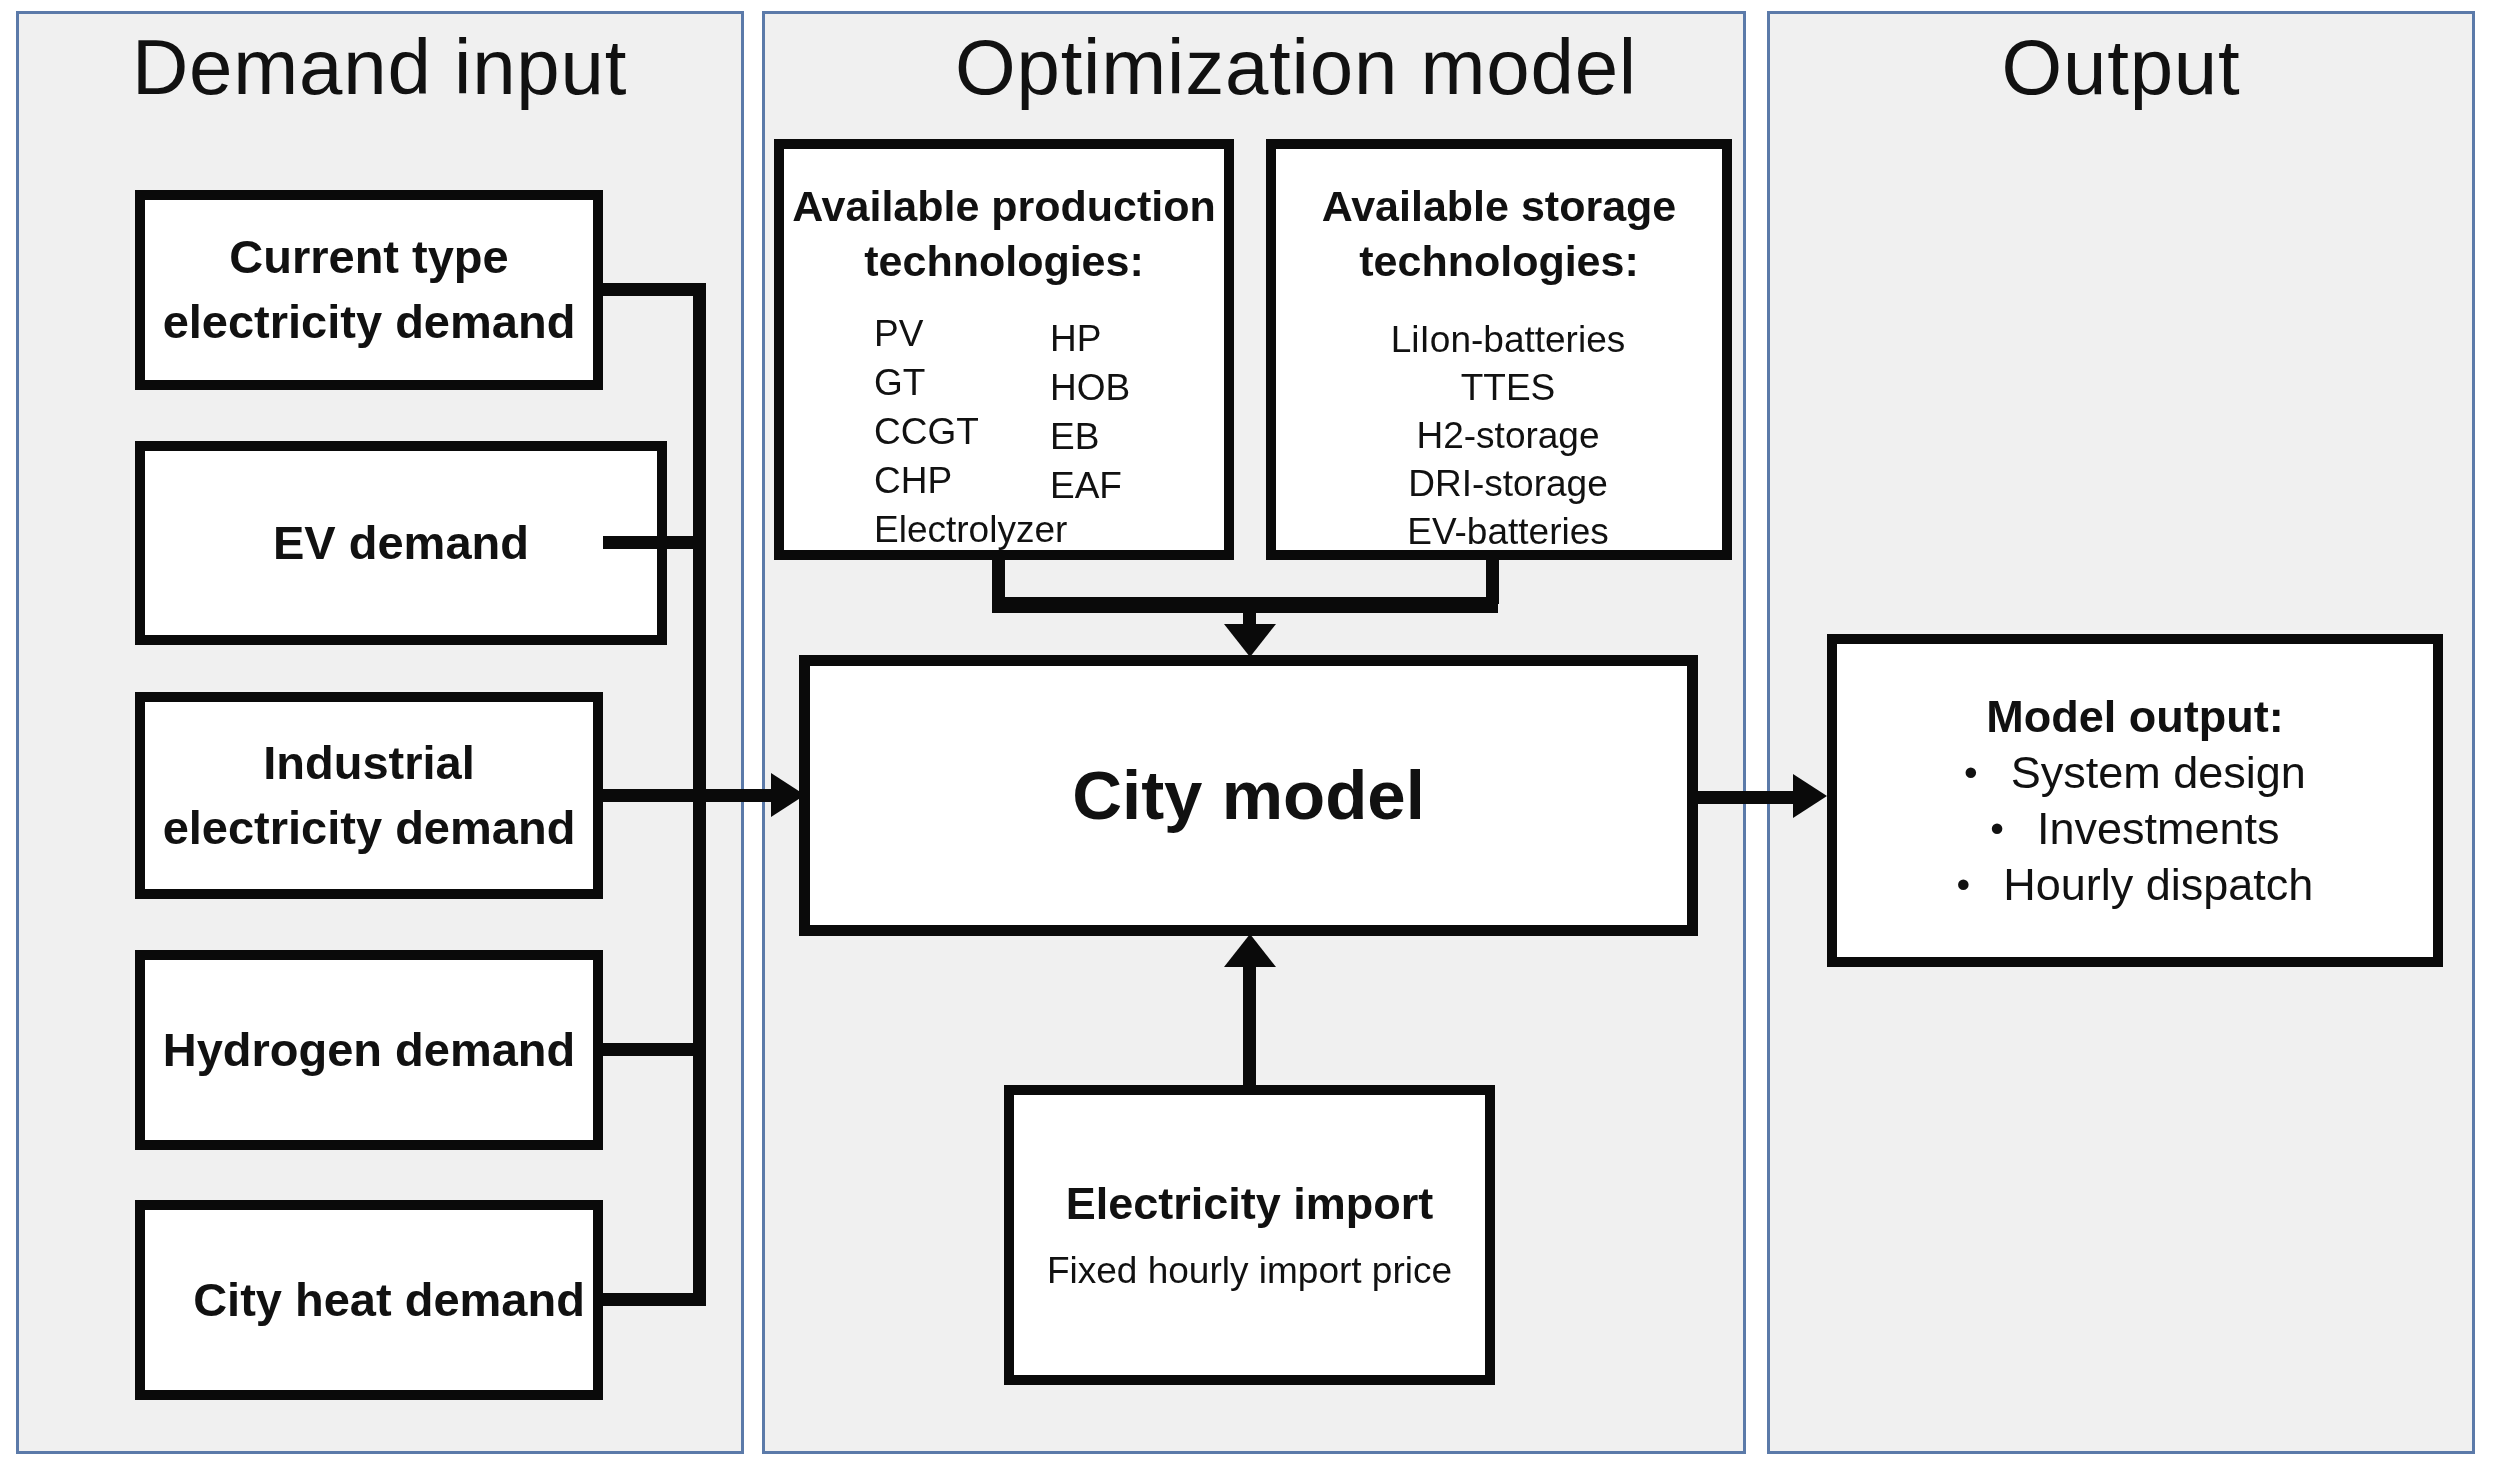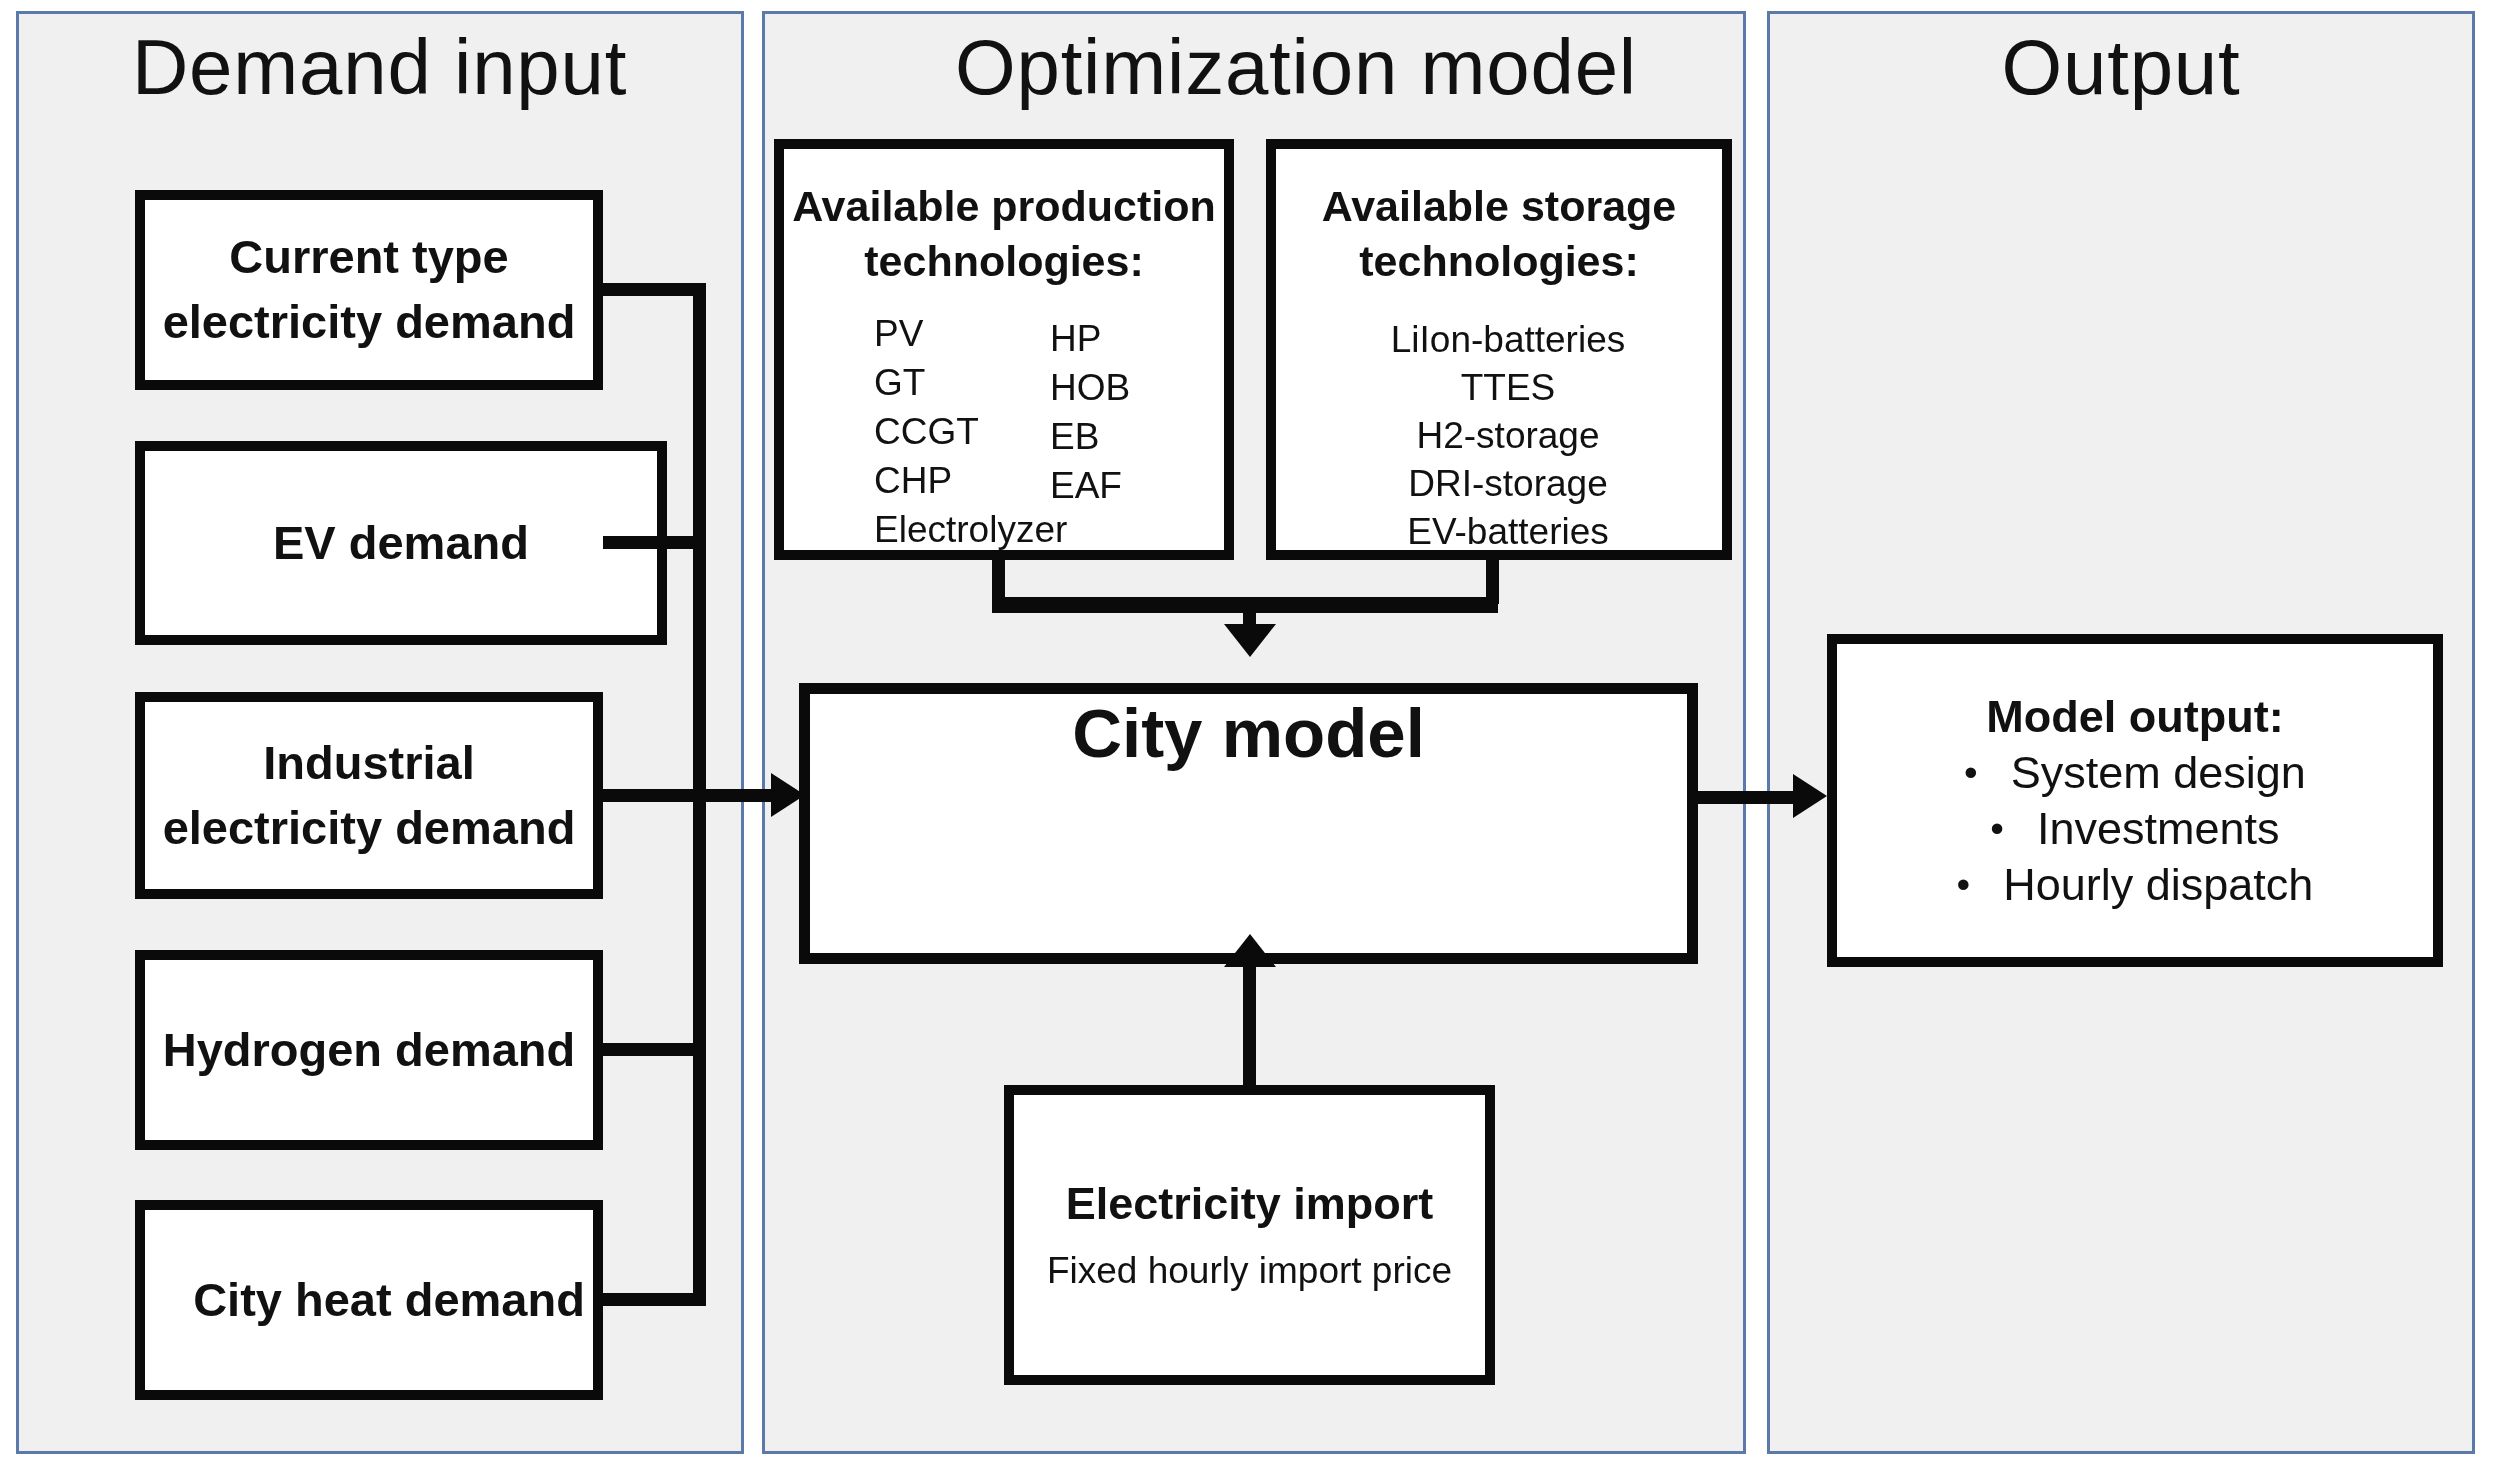--- a/index.html
+++ b/index.html
@@ -25,23 +25,23 @@
 
   .techbox{position:absolute;background:var(--box-fill);border:10px solid var(--line);}
   .tech-heading{position:absolute;top:30px;left:0;width:100%;text-align:center;
     font-size:43px;font-weight:bold;line-height:1.27;}
   .tech-heading span{display:block;white-space:nowrap;}
   .tech-col{position:absolute;font-size:37px;line-height:49px;}
   .tech-col span{display:block;white-space:nowrap;}
   .tech-center{position:absolute;left:0;width:100%;text-align:center;font-size:37px;line-height:48px;margin-left:9px;}
   .tech-center span{display:block;white-space:nowrap;}
 
-  .citybox{position:absolute;left:799px;top:683px;width:899px;height:281px;
+  .citybox{position:absolute;left:799px;top:655px;width:899px;height:281px;
     background:var(--box-fill);border:11px solid var(--line);
-    display:flex;align-items:flex-start;justify-content:center;
+    display:flex;align-items:center;justify-content:center;
     font-size:69px;font-weight:bold;}
 
   .importbox{position:absolute;left:1004px;top:1085px;width:491px;height:300px;
     background:var(--box-fill);border:10px solid var(--line);
     display:flex;flex-direction:column;align-items:center;justify-content:center;gap:20px;text-align:center;}
   .import-title{font-size:45px;font-weight:bold;white-space:nowrap;}
   .import-sub{font-size:37px;white-space:nowrap;}
 
   .outbox{position:absolute;left:1827px;top:634px;width:616px;height:333px;
     background:var(--box-fill);border:10px solid var(--line);

